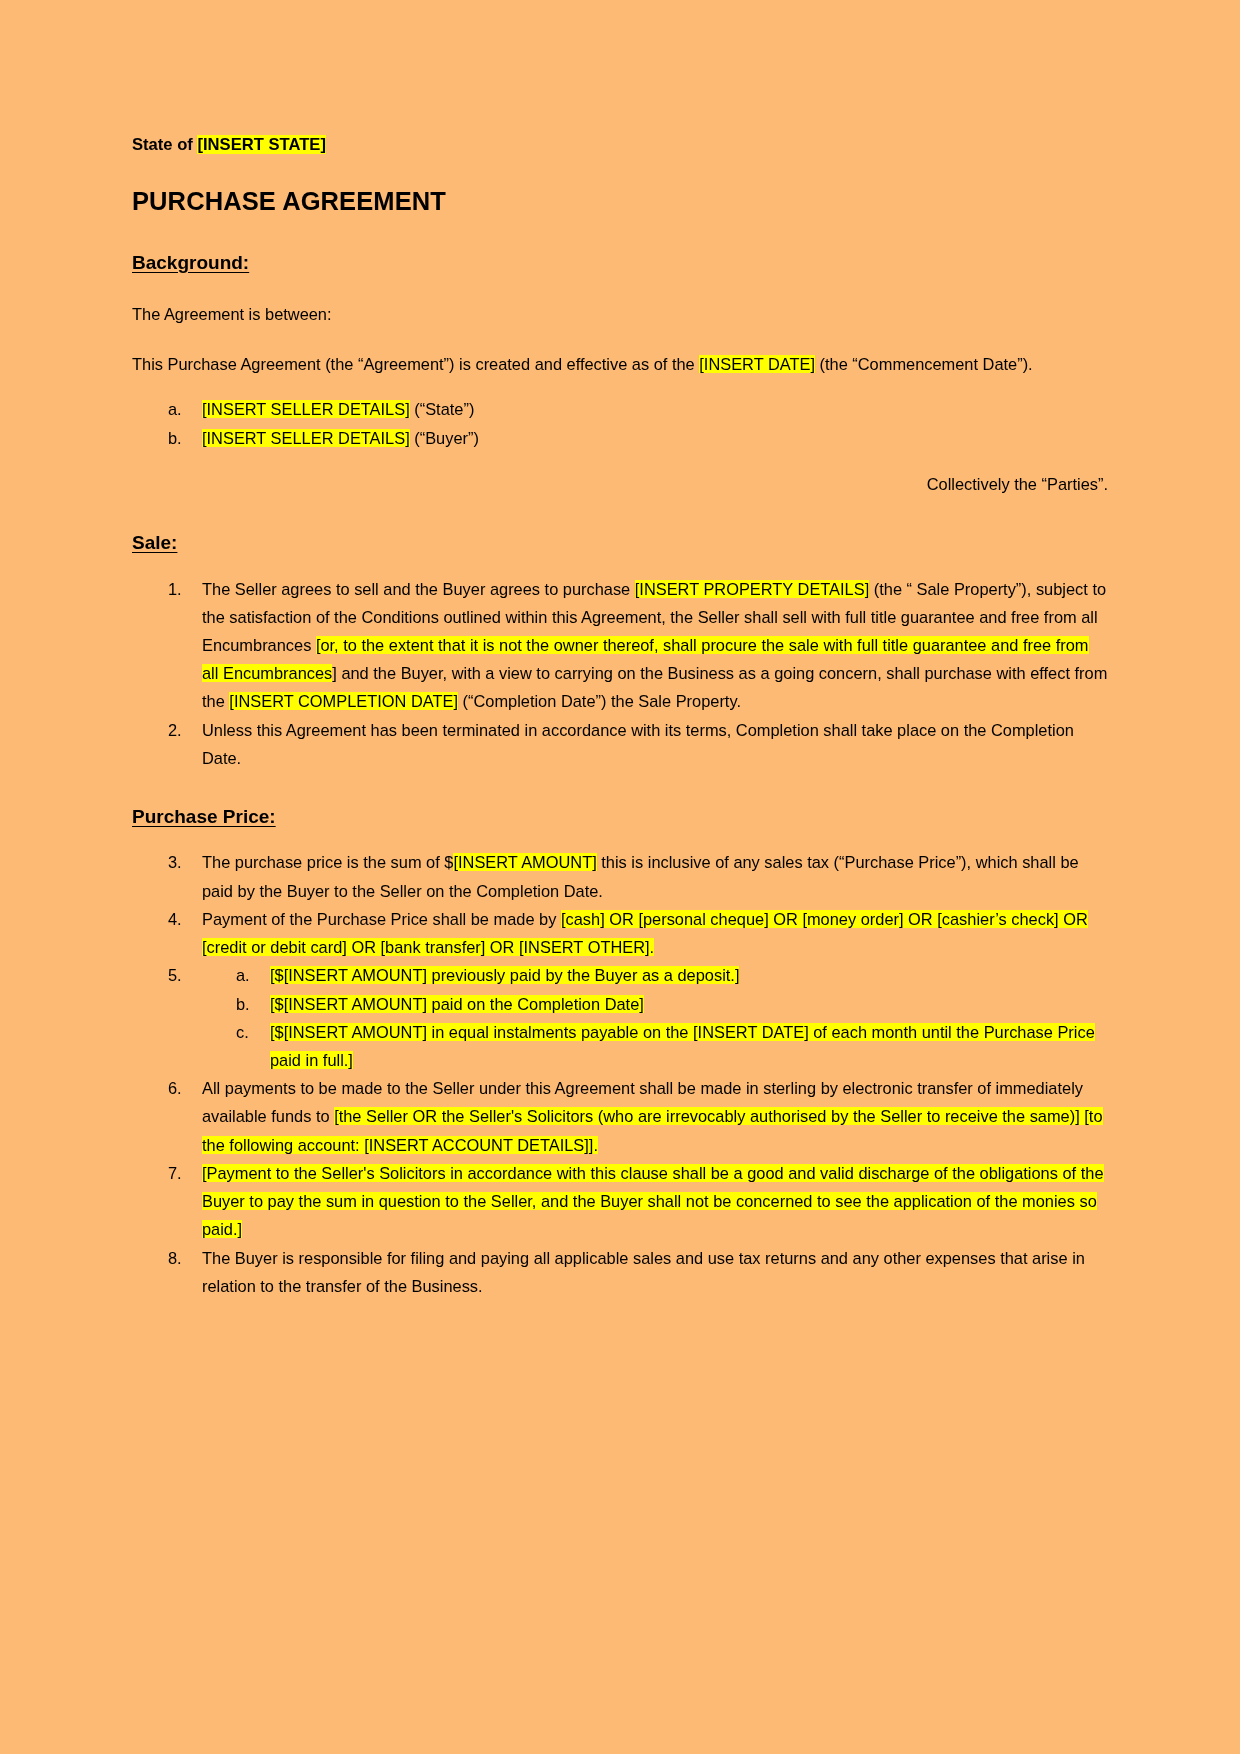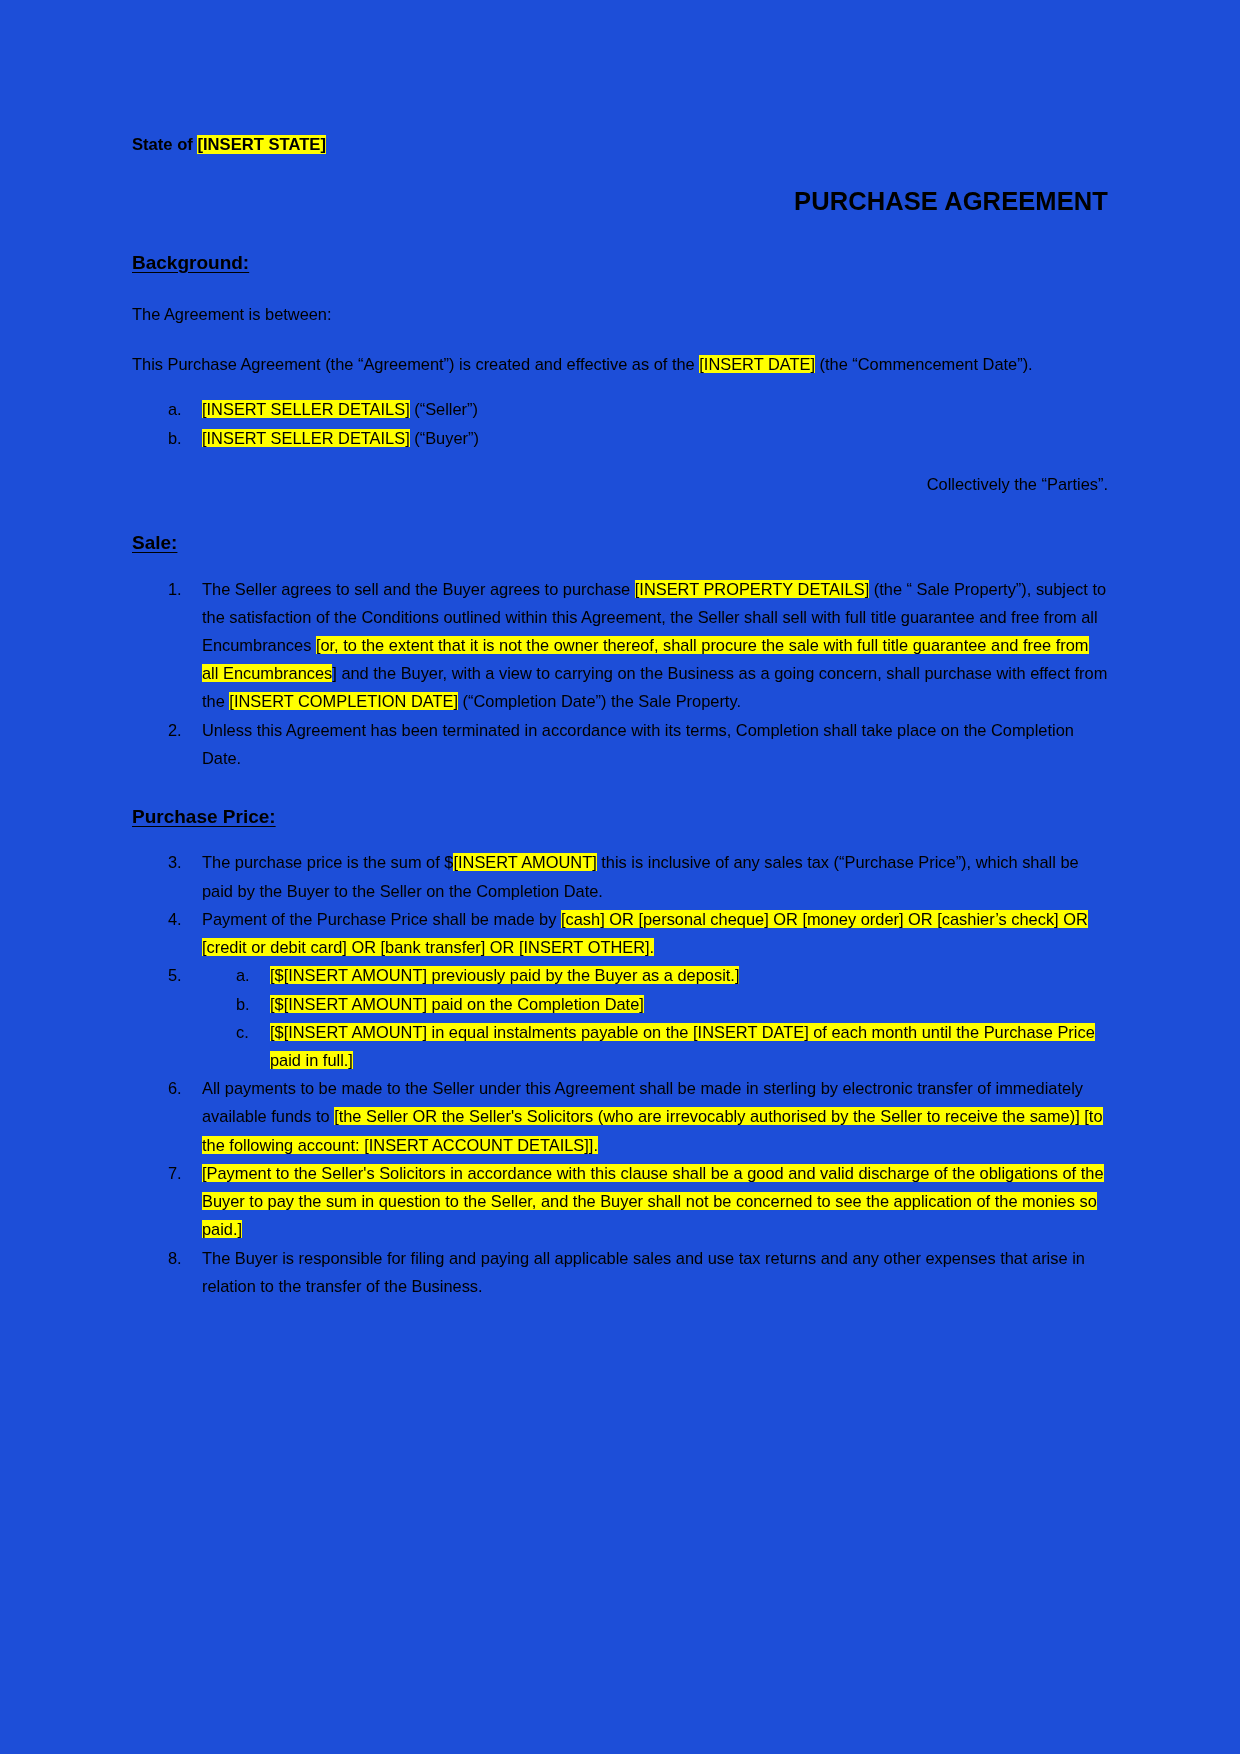--- a/index.html
+++ b/index.html
@@ -12,21 +12,21 @@
     height: 1754px;
     font-family: "Liberation Sans", sans-serif;
     color: #000000;
     -webkit-font-smoothing: antialiased;
   }
 
   .page {
     position: relative;
     width: 1240px;
     height: 1754px;
-    background: #1d4ed8;
+    background: #fdba74;
     box-sizing: border-box;
     padding: 132px 132px 0 132px;
   }
 
   .doc-body {
     width: 976px;
     font-size: 16.4px;
     line-height: 1.72;
     text-align: left;
   }
@@ -40,21 +40,21 @@
 
   
   .state-line {
     font-weight: bold;
     font-size: 16.6px;
     margin: 0 0 0 0;
     line-height: 1.6;
   }
 
   .doc-title {
-    text-align: right;
+    text-align: left;
     font-weight: bold;
     font-size: 25.5px;
     letter-spacing: 0.1px;
     margin: 26px 0 0 0;
     line-height: 1.3;
   }
 
   h2.section-heading {
     font-size: 19px;
     font-weight: bold;
@@ -140,21 +140,21 @@
 
     <h1 class="doc-title">PURCHASE AGREEMENT</h1>
 
     <h2 class="section-heading">Background:</h2>
 
     <p class="para">The Agreement is between:</p>
 
     <p class="para"><span>This Purchase Agreement (the “Agreement”) is created and effective as of the </span><span class="hl">[INSERT DATE]</span><span> (the “Commencement Date”).</span></p>
 
     <ol class="alpha-list">
-      <li><span class="marker">a.</span><span class="hl">[INSERT SELLER DETAILS]</span><span> (“Seller”)</span></li>
+      <li><span class="marker">a.</span><span class="hl">[INSERT SELLER DETAILS]</span><span> (“State”)</span></li>
       <li><span class="marker">b.</span><span class="hl">[INSERT SELLER DETAILS]</span><span> (“Buyer”)</span></li>
     </ol>
 
     <p class="collective">Collectively the “Parties”.</p>
 
 
     <h2 class="section-heading">Sale:</h2>
 
     <ol class="num-list">
       <li>

